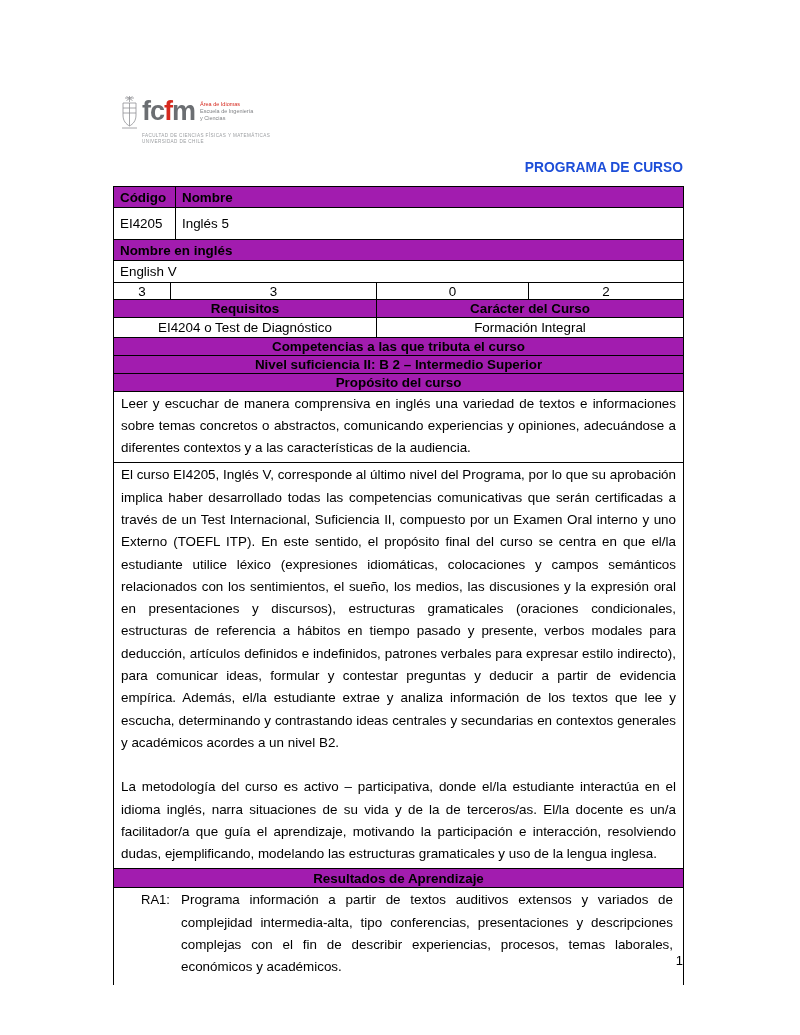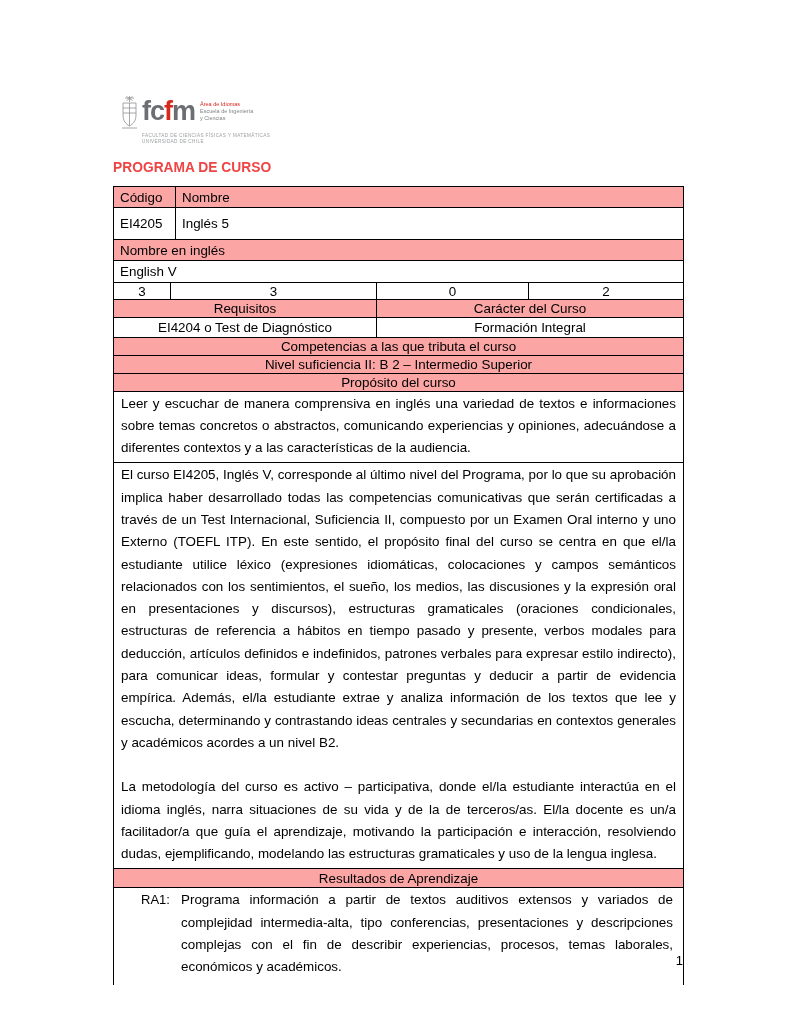--- a/index.html
+++ b/index.html
@@ -21,35 +21,35 @@
   .crest { width: 19px; height: 36px; margin-right: 3px; margin-top: 1px; }
   .wordmark { font-weight: 700; font-size: 27px; line-height: 27px; letter-spacing: -1px; color: #6b6e72; margin-top: 4px; }
   .wordmark .accent { color: #d6291e; }
   .tagline { margin-left: 5px; margin-top: 7px; font-size: 5.5px; line-height: 7px; color: #808285; white-space: nowrap; }
   .tagline .line1 { color: #d6291e; }
   .logo-subtext { margin-left: 22px; margin-top: 2px; font-size: 4.6px; line-height: 5.5px; color: #9a9da0; letter-spacing: 0.4px; white-space: nowrap; }
 
   
   .doc-title {
     position: absolute; left: 113px; top: 160px; width: 570px;
-    text-align: left; font-weight: 700; font-size: 13.8px; color: #ef4444;
+    text-align: right; font-weight: 700; font-size: 13.8px; color: #1d4ed8;
   }
 
   
   .tables { position: absolute; left: 113px; top: 186px; width: 570px; }
   table { border-collapse: collapse; table-layout: fixed; width: 570px; }
   table + table { margin-top: -1.5px; }
   td {
     border: 1.5px solid #000;
     font-size: 13.4px;
     padding: 1px 6px;
     vertical-align: middle;
     overflow: hidden;
   }
-  td.hdr { background: #fca5a5; font-weight: 400; }
+  td.hdr { background: #a21caf; font-weight: 700; }
   td.center { text-align: center; }
   .h-multiline { line-height: 17px; text-align: center; padding: 1px 2px; }
   .creditos-cell { word-break: break-all; }
   .para {
     text-align: justify;
     line-height: 22.3px;
     padding: 1px 7px 3px 7px;
     vertical-align: top;
   }
   .para p + p { margin-top: 22px; }

